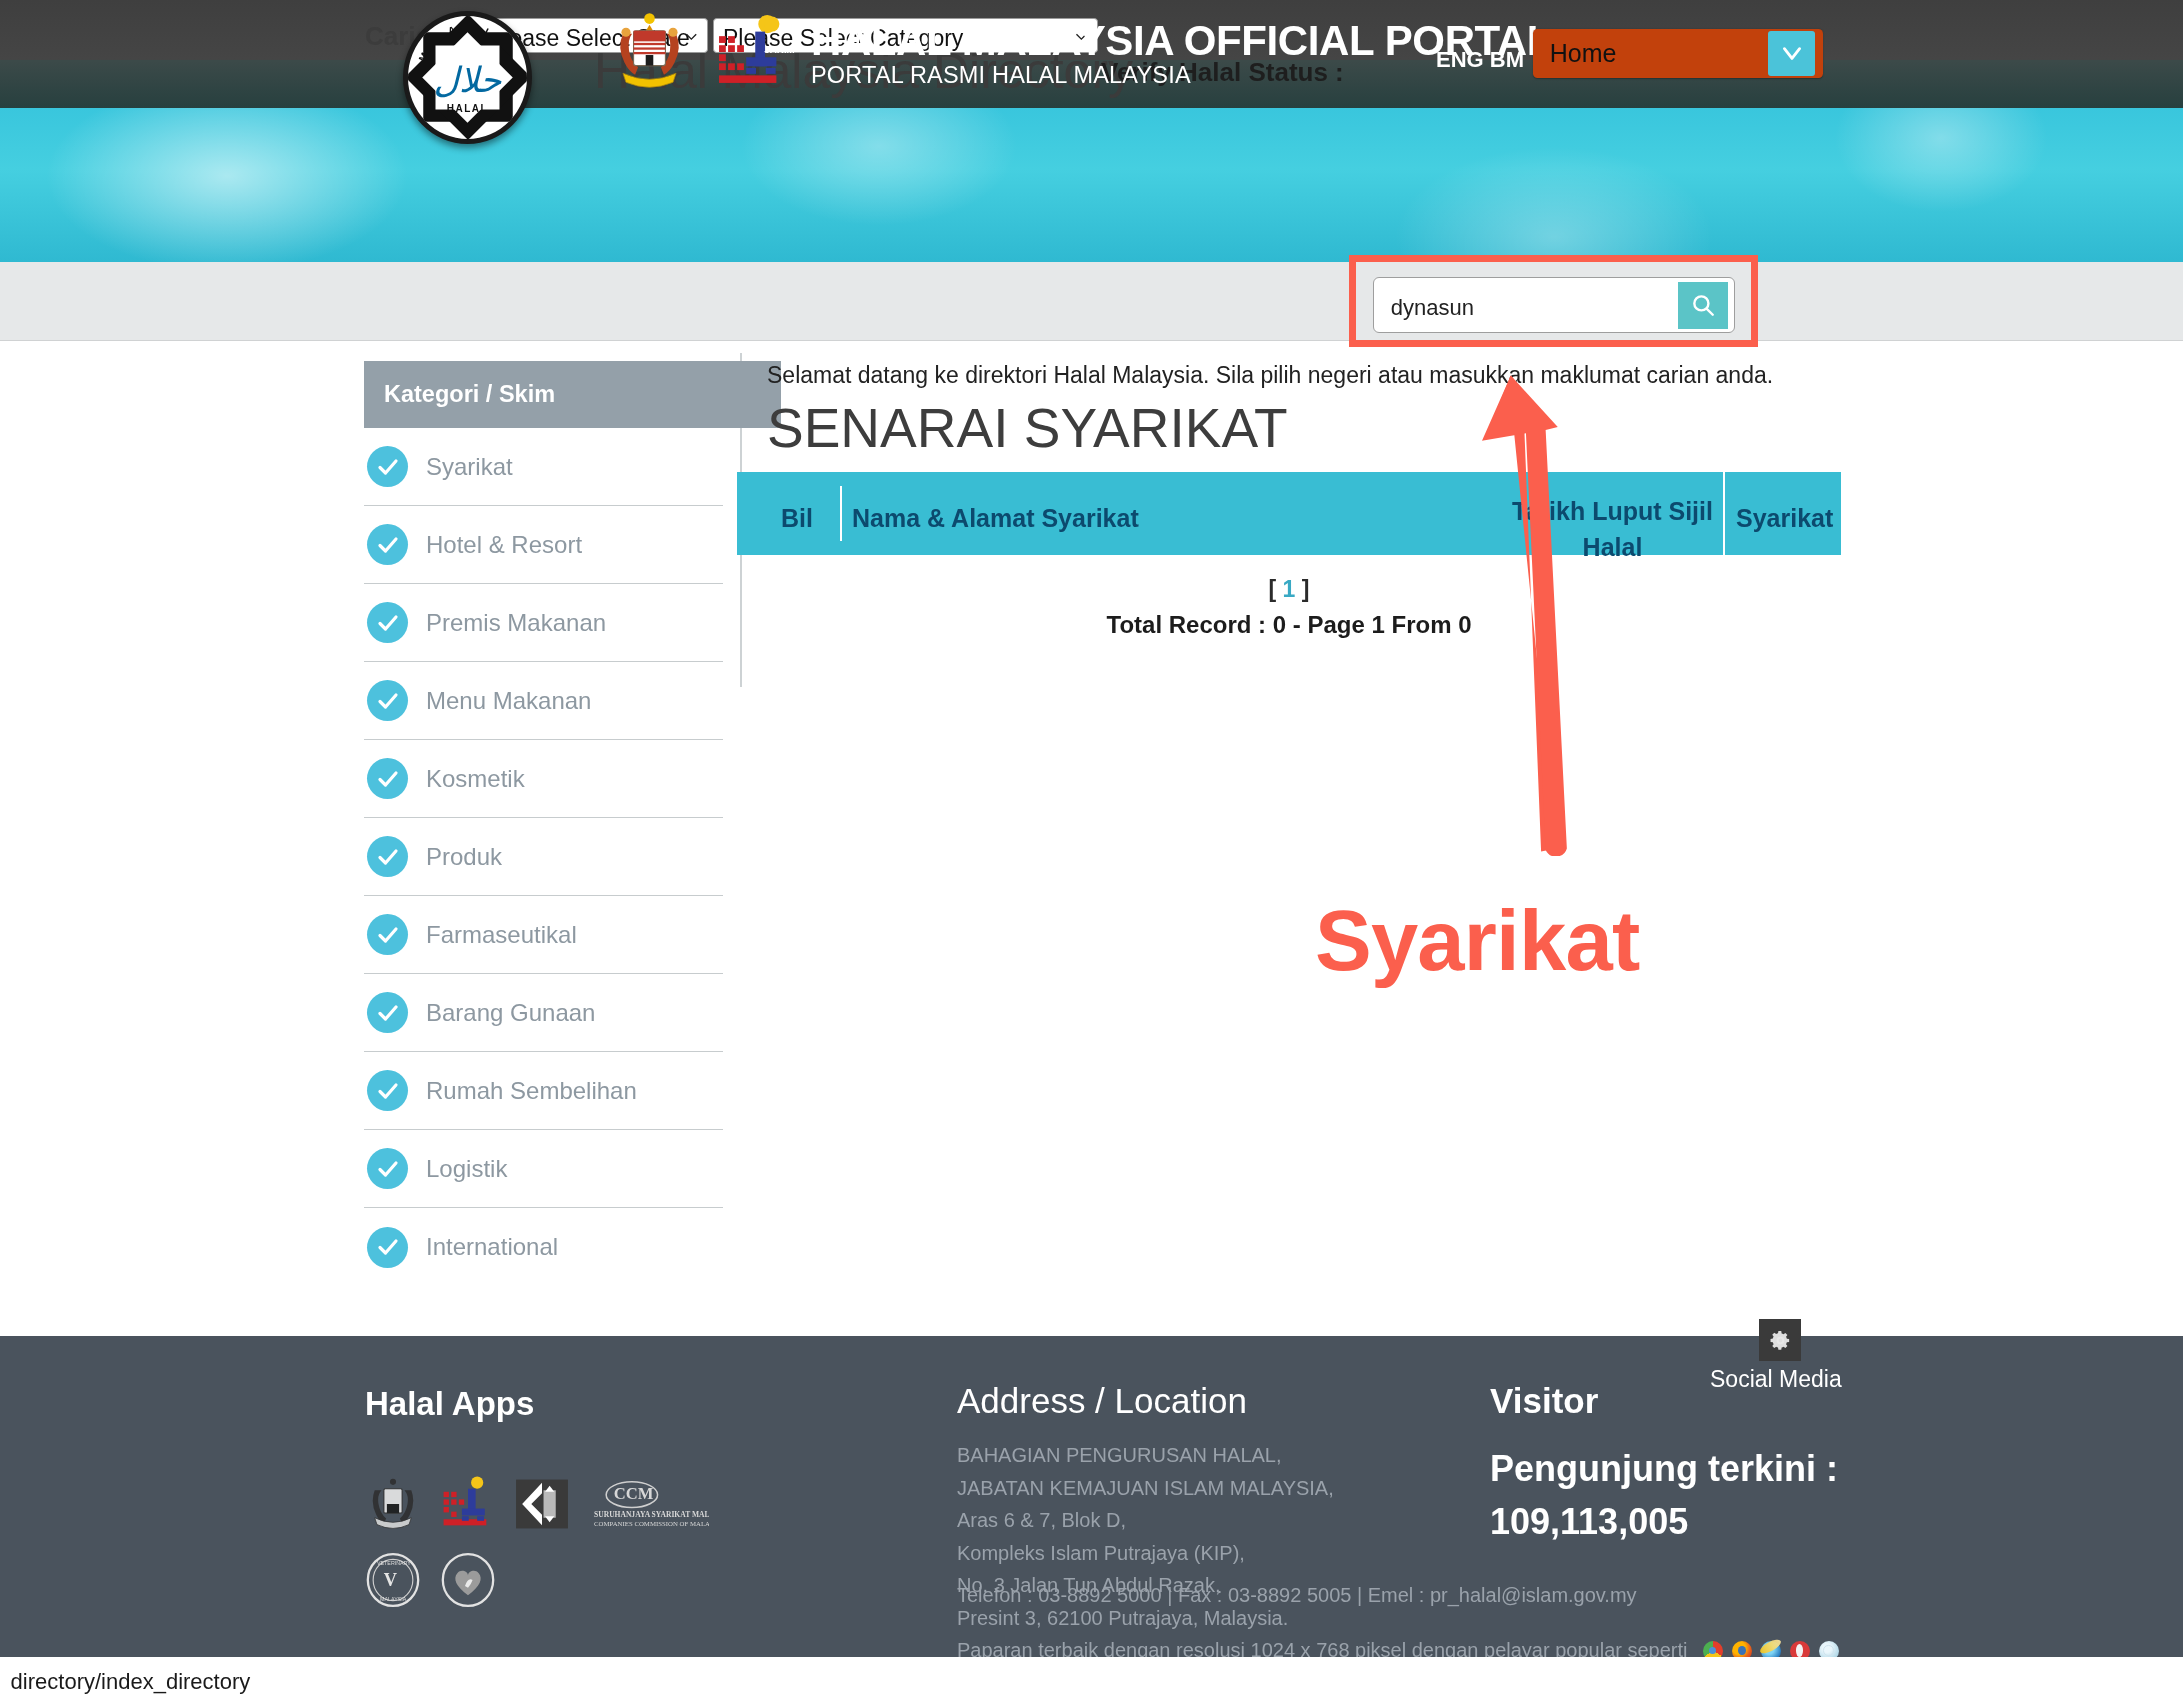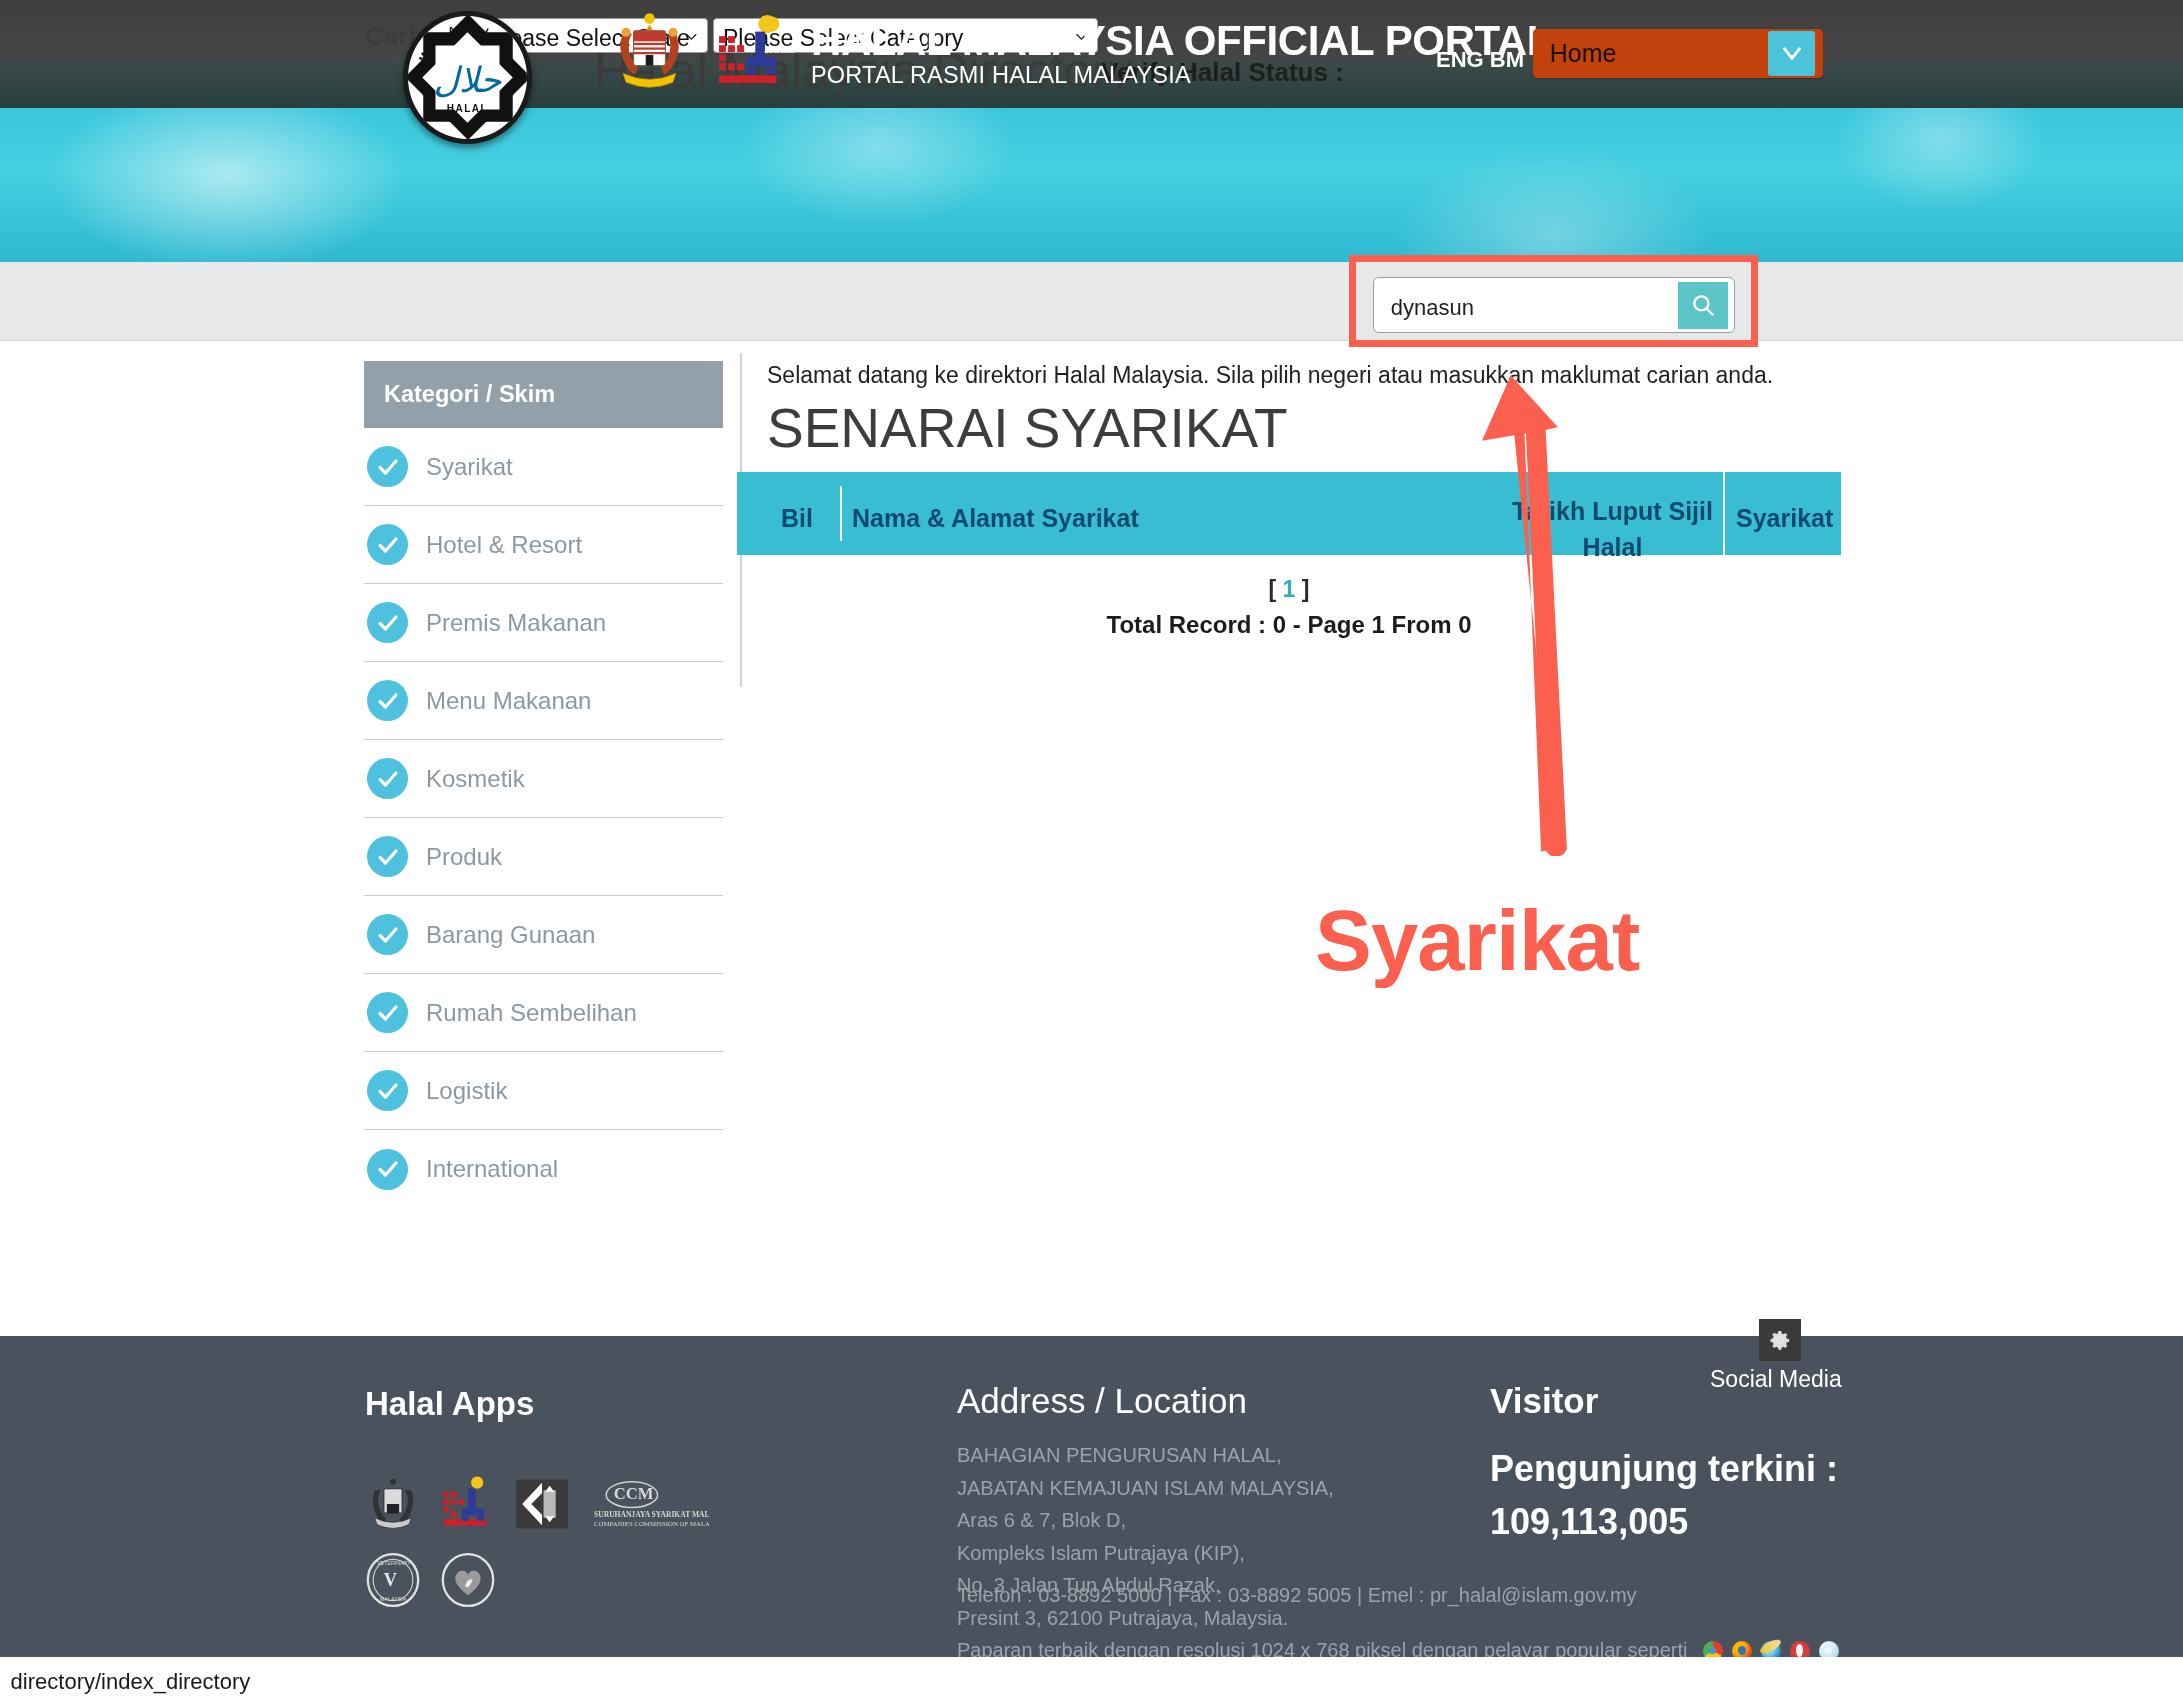--- a/index.html
+++ b/index.html
@@ -158,21 +158,21 @@
     position: absolute; right: 6px; top: 3.8px; width: 50px; height: 47px;
     background: #5bc4c7; display: flex; align-items: center; justify-content: center;
   }
   .verify-search-btn svg { width: 26px; height: 26px; }
 
   
   .sidebar {
     position: absolute; left: 364px; top: 361px; width: 359px;
   }
   .sidebar-head {
-    width: 359px; height: 67px; background: #94a0a9;
+    width: 417px; height: 67px; background: #94a0a9;
     display: flex; align-items: center;
   }
   .sidebar-head span {
     margin-left: 20px; font-size: 23.5px; font-weight: bold; color: #ffffff;
   }
   .cat-item {
     position: relative; height: 78px; display: flex; align-items: center;
     border-bottom: 0.8px solid #c7ccce; padding-left: 1.5px;
   }
   .cat-item:last-child { border-bottom: none; }
@@ -472,20 +472,28 @@
 
     <div class="cat-item">
       <div class="cat-check">
         <svg viewBox="0 0 24 24" fill="none" stroke="#fff" stroke-width="3.2" stroke-linecap="round" stroke-linejoin="round">
             <polyline points="4,12.5 9.5,18 20,6"></polyline>
           </svg>
       </div>
       <div class="cat-label">Produk</div>
     </div>
 
+    <div class="cat-item">
+      <div class="cat-check">
+        <svg viewBox="0 0 24 24" fill="none" stroke="#fff" stroke-width="3.2" stroke-linecap="round" stroke-linejoin="round">
+            <polyline points="4,12.5 9.5,18 20,6"></polyline>
+          </svg>
+      </div>
+      <div class="cat-label">Farmaseutikal</div>
+    </div>
 
     <div class="cat-item">
       <div class="cat-check">
         <svg viewBox="0 0 24 24" fill="none" stroke="#fff" stroke-width="3.2" stroke-linecap="round" stroke-linejoin="round">
             <polyline points="4,12.5 9.5,18 20,6"></polyline>
           </svg>
       </div>
       <div class="cat-label">Barang Gunaan</div>
     </div>
 

